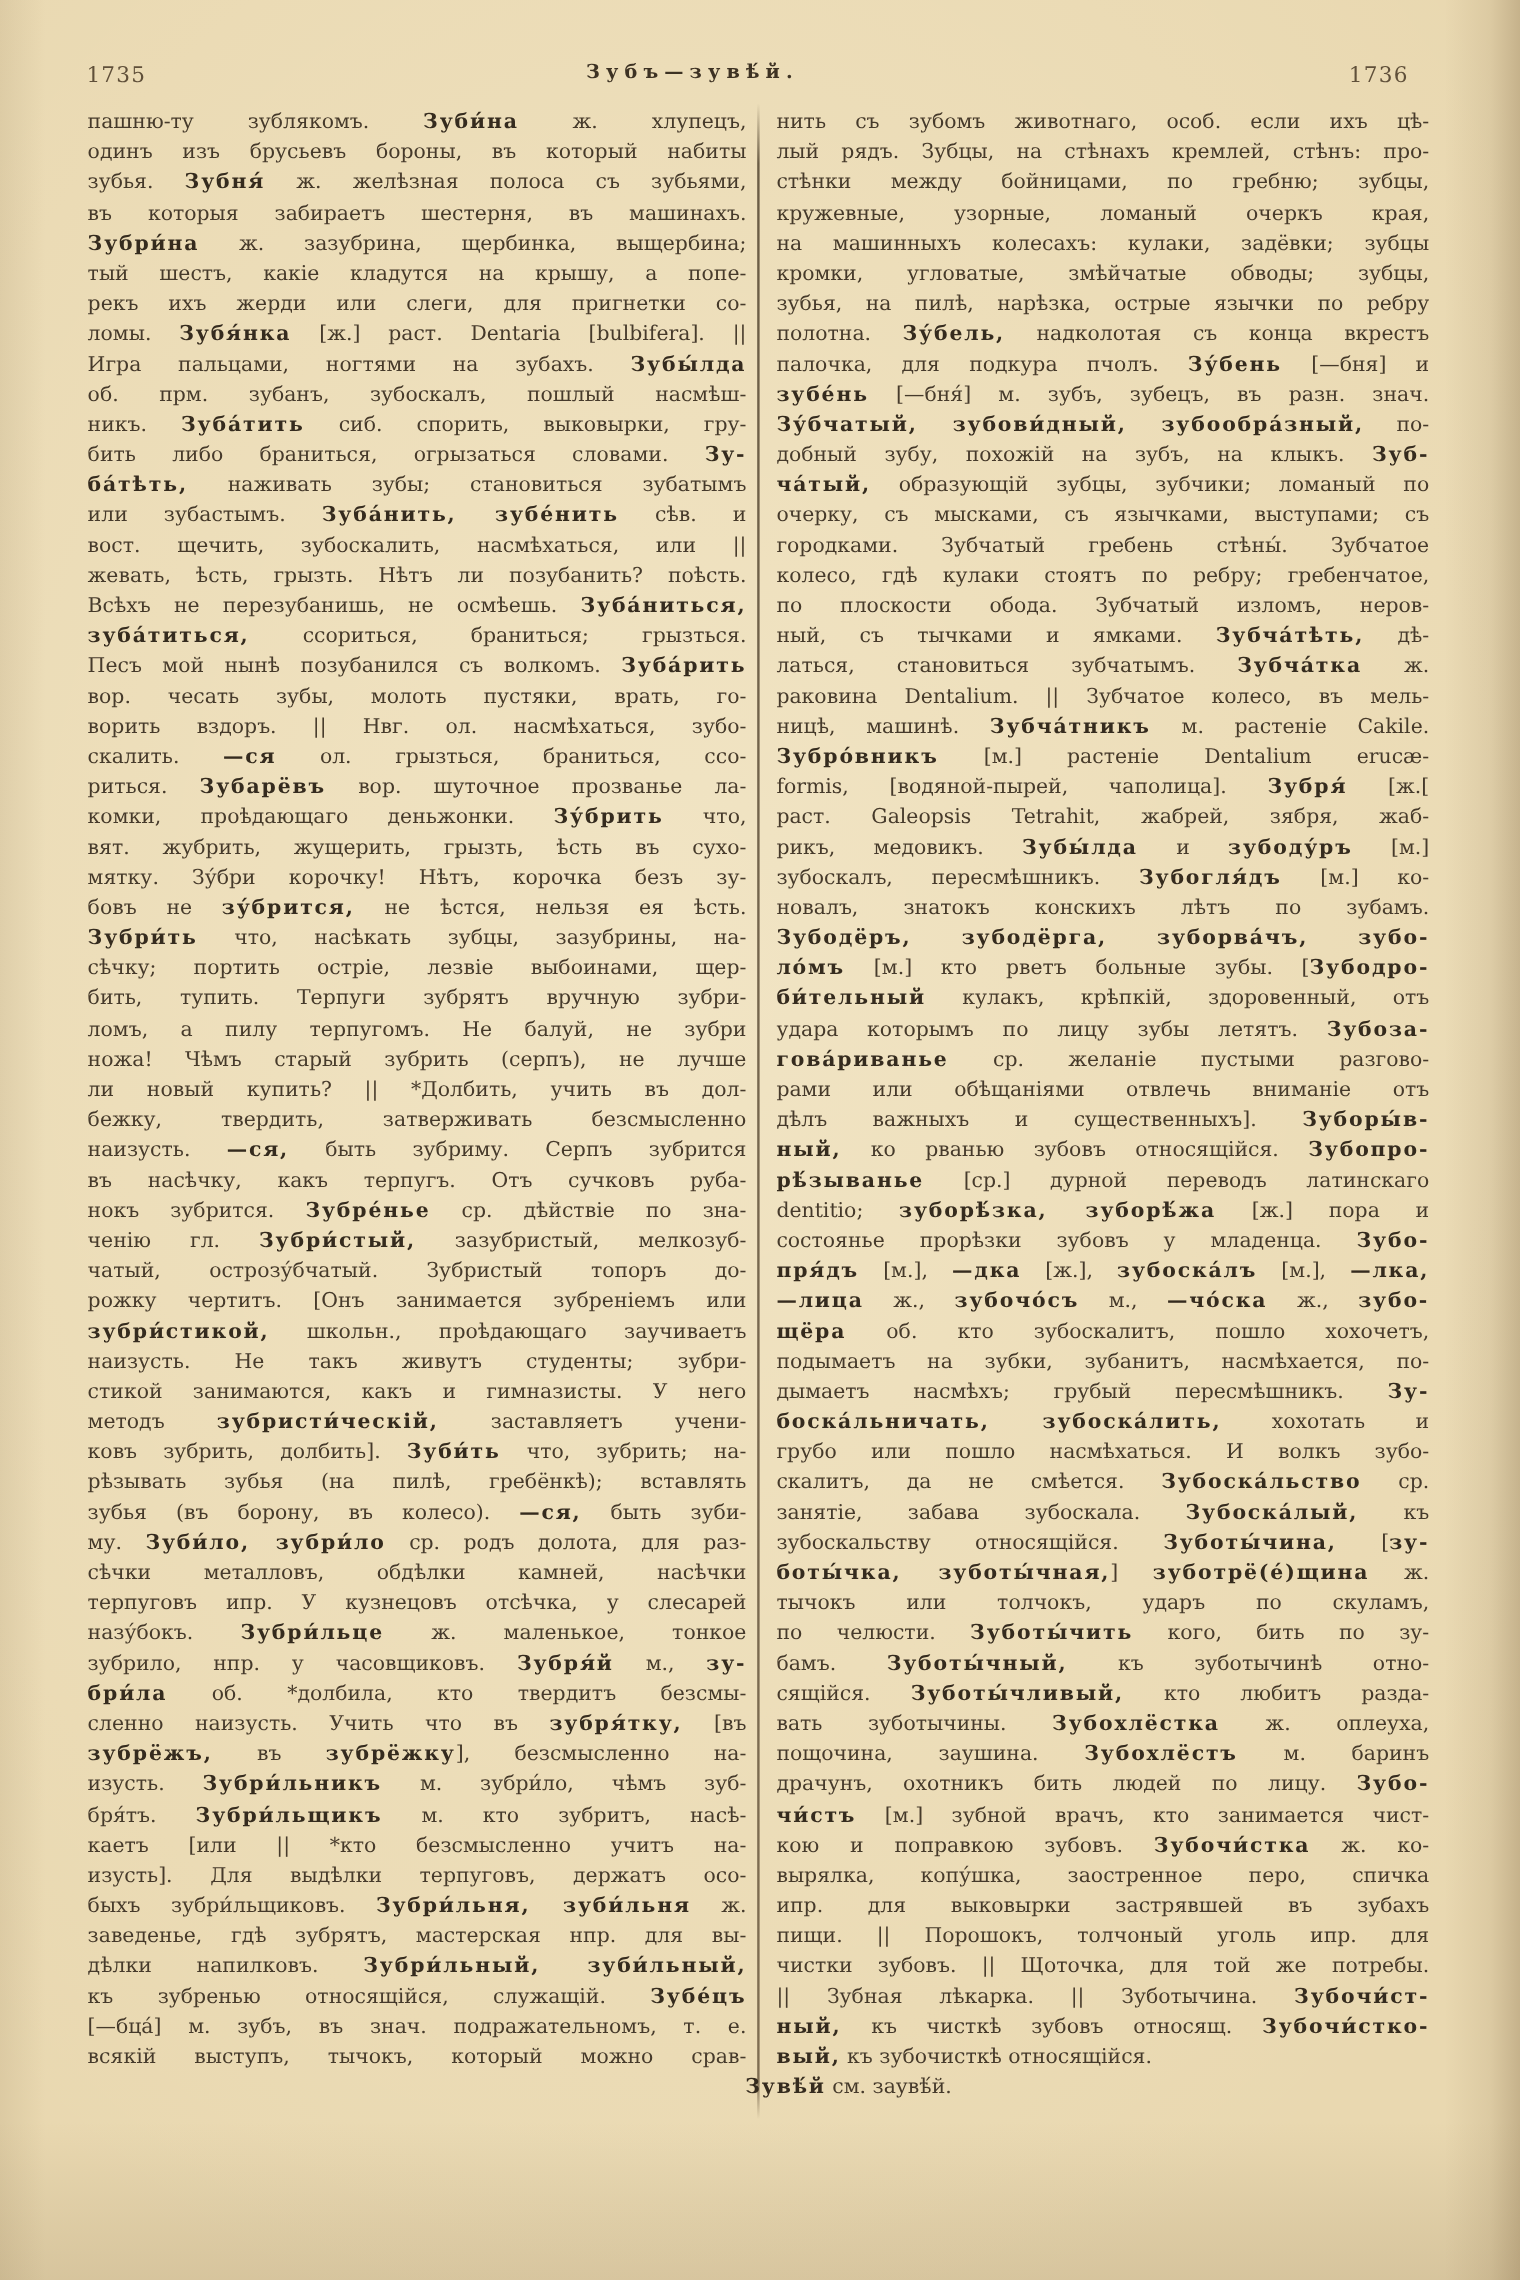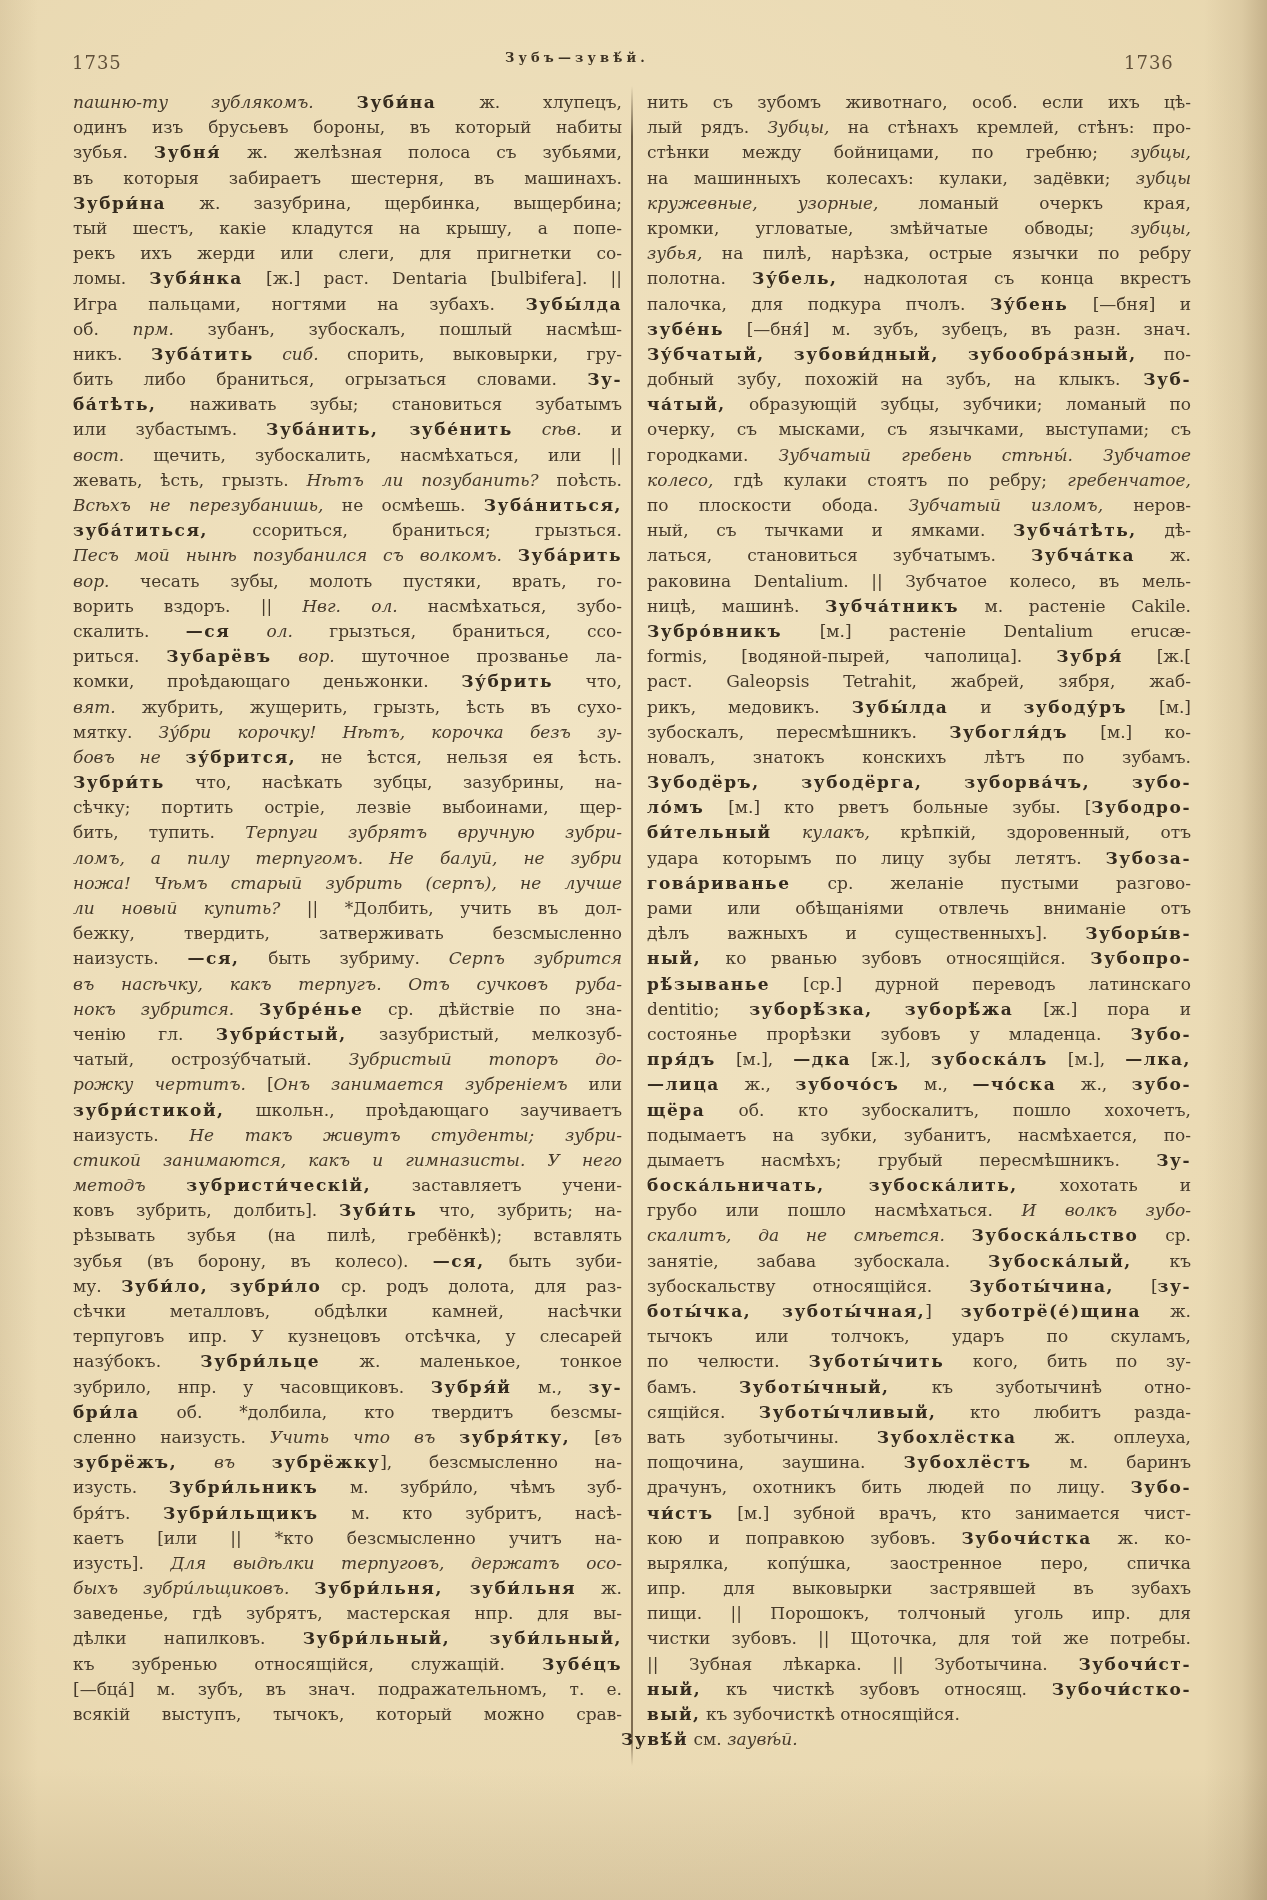--- a/index.html
+++ b/index.html
@@ -20,21 +20,21 @@
     color:#463a2b;
   }
   .pagenum{
     position:absolute;top:52px;
     font-size:18px;color:#60503a;letter-spacing:1px;
   }
   .pagenum.left{left:72px;}
   .pagenum.right{left:1124px;}
   .running-title{
     position:absolute;top:50px;left:577px;transform:translateX(-50%);
-    font-size:13px;font-weight:700;letter-spacing:0.32em;color:#3d3223;
+    font-size:16px;font-weight:700;letter-spacing:0.32em;color:#3d3223;
     white-space:nowrap;
   }
   .col{
     position:absolute;top:90px;
     font-size:17px;line-height:25.2px;
     text-rendering:optimizeLegibility;
   }
   .col-left{left:73px;width:549px;}
   .col-right{left:647px;width:544px;}
   .divider{
@@ -44,21 +44,21 @@
   .line{
     height:25.2px;overflow:hidden;
     text-align:justify;
     text-align-last:justify;
     white-space:normal;
   }
   .line.no-just{text-align:right;text-align-last:left;}
   .line.outdent{margin-left:-26px;}
   .rm{}
   .hw{font-weight:700;letter-spacing:0.09em;color:#352b1e;}
-  .it{font-style:italic;}
+  .it{}
 </style>
 </head>
 <body>
 
 <div class="page">
   <div class="pagenum left">1735</div>
   <div class="running-title">Зубъ—зувѣ́й.</div>
   <div class="pagenum right">1736</div>
 
   <div class="divider"></div>
@@ -127,22 +127,22 @@
       <div class="line"><span class="rm">заведенье, гдѣ зубрятъ, мастерская нпр. для вы-</span></div>
       <div class="line"><span class="rm">дѣлки напилковъ. </span><span class="hw">Зубри́льный, зуби́льный,</span></div>
       <div class="line"><span class="rm">къ зубренью относящійся, служащій. </span><span class="hw">Зубе́цъ</span></div>
       <div class="line"><span class="rm">[—бца́] м. зубъ, въ знач. подражательномъ, т. е.</span></div>
       <div class="line"><span class="rm">всякій выступъ, тычокъ, который можно срав-</span></div>
     </div>
   <div class="col col-right">
       <div class="line"><span class="rm">нить съ зубомъ животнаго, особ. если ихъ цѣ-</span></div>
       <div class="line"><span class="rm">лый рядъ. </span><span class="it">Зубцы,</span><span class="rm"> на стѣнахъ кремлей, стѣнъ: про-</span></div>
       <div class="line"><span class="rm">стѣнки между бойницами, по гребню; </span><span class="it">зубцы,</span></div>
+      <div class="line"><span class="it">кружевные, узорные,</span><span class="rm"> ломаный очеркъ края,</span></div>
       <div class="line"><span class="rm">на машинныхъ колесахъ: кулаки, задёвки; </span><span class="it">зубцы</span></div>
-      <div class="line"><span class="it">кружевные, узорные,</span><span class="rm"> ломаный очеркъ края,</span></div>
       <div class="line"><span class="rm">кромки, угловатые, змѣйчатые обводы; </span><span class="it">зубцы,</span></div>
       <div class="line"><span class="it">зубья,</span><span class="rm"> на пилѣ, нарѣзка, острые язычки по ребру</span></div>
       <div class="line"><span class="rm">полотна. </span><span class="hw">Зу́бель,</span><span class="rm"> надколотая съ конца вкрестъ</span></div>
       <div class="line"><span class="rm">палочка, для подкура пчолъ. </span><span class="hw">Зу́бень</span><span class="rm"> [—бня] и</span></div>
       <div class="line"><span class="hw">зубе́нь</span><span class="rm"> [—бня́] м. зубъ, зубецъ, въ разн. знач.</span></div>
       <div class="line"><span class="hw">Зу́бчатый, зубови́дный, зубообра́зный,</span><span class="rm"> по-</span></div>
       <div class="line"><span class="rm">добный зубу, похожій на зубъ, на клыкъ. </span><span class="hw">Зуб-</span></div>
       <div class="line"><span class="hw">ча́тый,</span><span class="rm"> образующій зубцы, зубчики; ломаный по</span></div>
       <div class="line"><span class="rm">очерку, съ мысками, съ язычками, выступами; съ</span></div>
       <div class="line"><span class="rm">городками. </span><span class="it">Зубчатый гребень стѣны́. Зубчатое</span></div>

